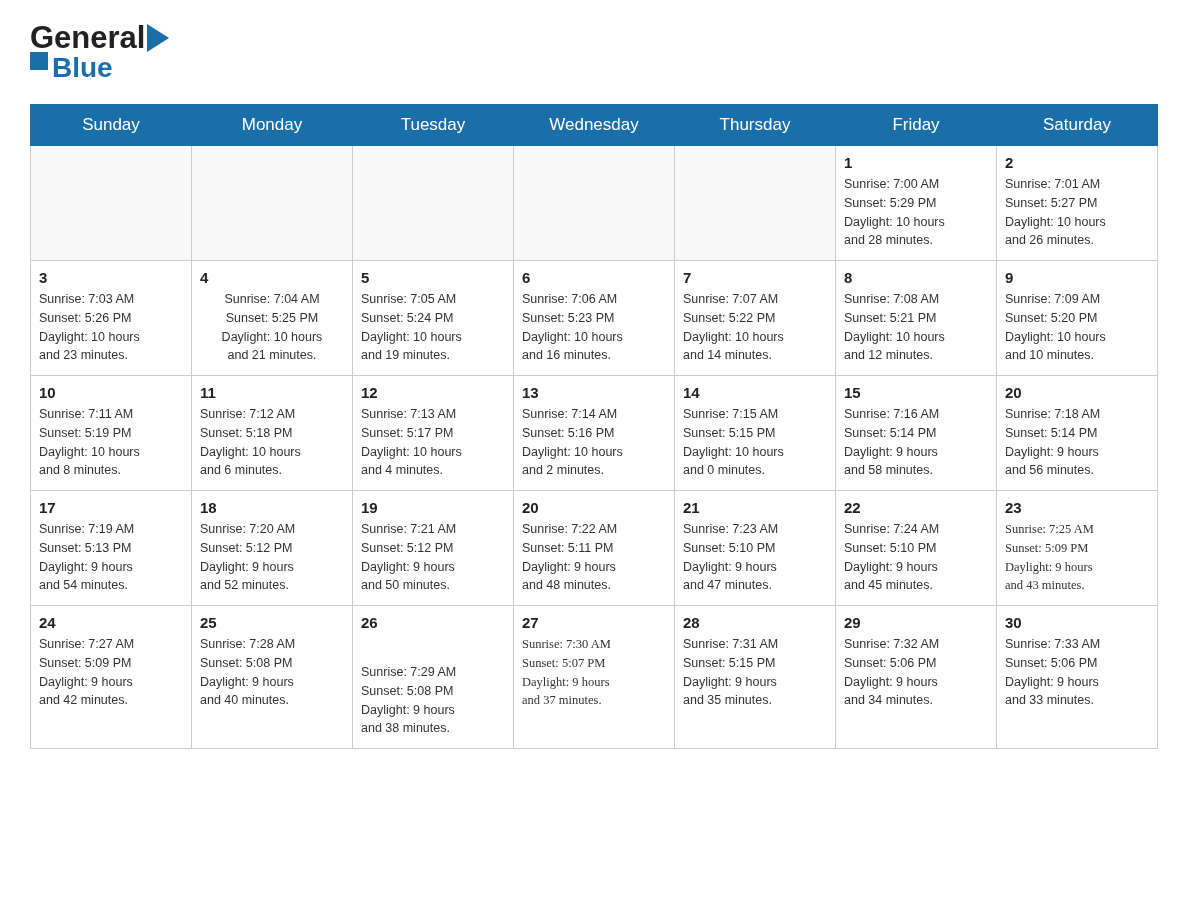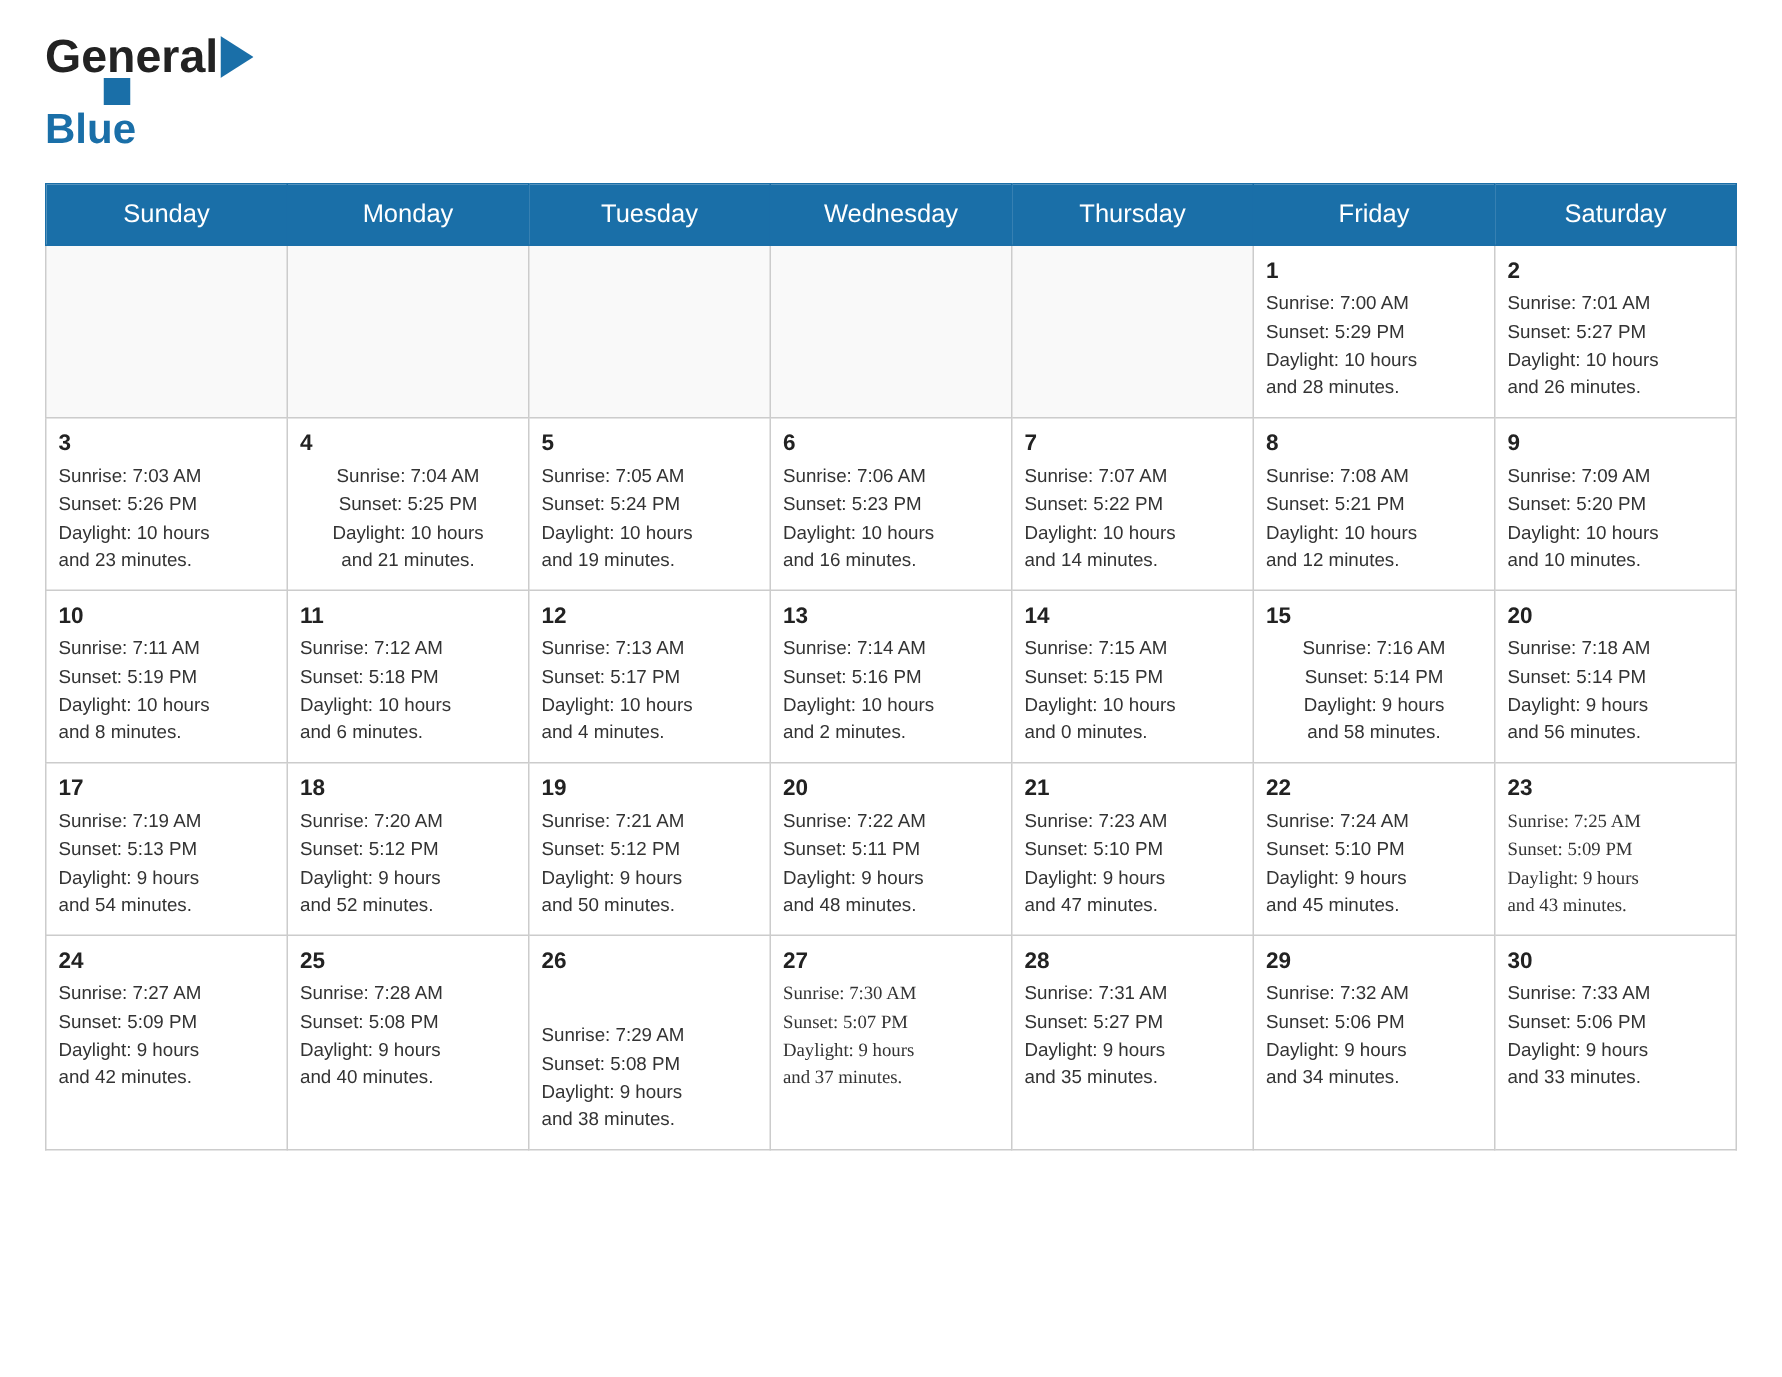--- a/index.html
+++ b/index.html
@@ -81,21 +81,21 @@
 <div class="header">
   <div class="logo">
   <div style="display:flex; align-items:center;">
     <span style="font-size:31px; font-weight:bold; color:#222; font-family:Arial;">General</span>
     <div style="display:inline-flex; align-items:center; margin-left:2px;">
       <svg width="22" height="28" viewBox="0 0 22 28">
         <polygon points="0,0 22,14 0,28" fill="#1a6fa8"></polygon>
       </svg>
     </div>
   </div>
-  <div style="display:flex; align-items:flex-end; margin-top:-4px;flex-direction:column;">
+  <div style="display:flex; align-items:flex-start; margin-top:-4px;">
     <svg width="18" height="18" viewBox="0 0 18 18" style="margin-right:4px;">
       <rect width="18" height="18" fill="#1a6fa8"></rect>
     </svg>
     <span style="font-size:28px; font-weight:bold; color:#1a6fa8; font-family:Arial;">Blue</span>
   </div>
 </div>
   <div class="title-area">
     <div class="month-title"></div>
     <div class="location"></div>
   </div>
@@ -217,21 +217,21 @@
         </td>
         <td>
           <span class="day-number">14</span>
           <div class="day-info" style="white-space: pre-line;">Sunrise: 7:15 AM
 Sunset: 5:15 PM
 Daylight: 10 hours
 and 0 minutes.</div>
         </td>
         <td>
           <span class="day-number">15</span>
-          <div class="day-info" style="white-space: pre-line; text-align: center;">Sunrise: 7:16 AM
+          <div class="day-info" style="white-space: pre-line;">Sunrise: 7:16 AM
 Sunset: 5:14 PM
 Daylight: 9 hours
 and 58 minutes.</div>
         </td>
         <td>
           <span class="day-number">20</span>
           <div class="day-info" style="white-space: pre-line;">Sunrise: 7:18 AM
 Sunset: 5:14 PM
 Daylight: 9 hours
 and 56 minutes.</div>
@@ -313,21 +313,21 @@
         <td>
           <span class="day-number">27</span>
           <div class="day-info" style="white-space: pre-line; font-family: Liberation Serif, serif;">Sunrise: 7:30 AM
 Sunset: 5:07 PM
 Daylight: 9 hours
 and 37 minutes.</div>
         </td>
         <td>
           <span class="day-number">28</span>
           <div class="day-info" style="white-space: pre-line;">Sunrise: 7:31 AM
-Sunset: 5:27 PM
+Sunset: 5:15 PM
 Daylight: 9 hours
 and 35 minutes.</div>
         </td>
         <td>
           <span class="day-number">29</span>
           <div class="day-info" style="white-space: pre-line;">Sunrise: 7:32 AM
 Sunset: 5:06 PM
 Daylight: 9 hours
 and 34 minutes.</div>
         </td>

